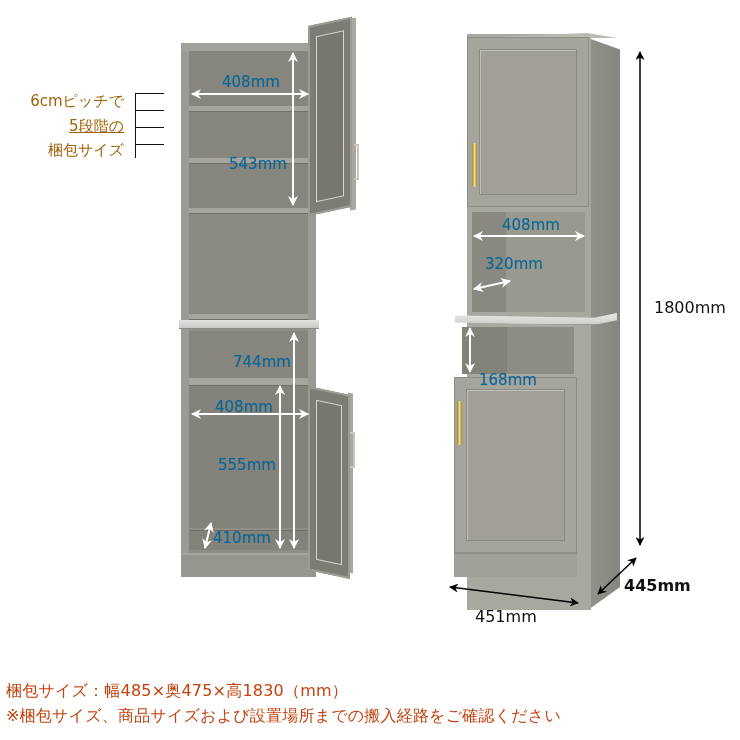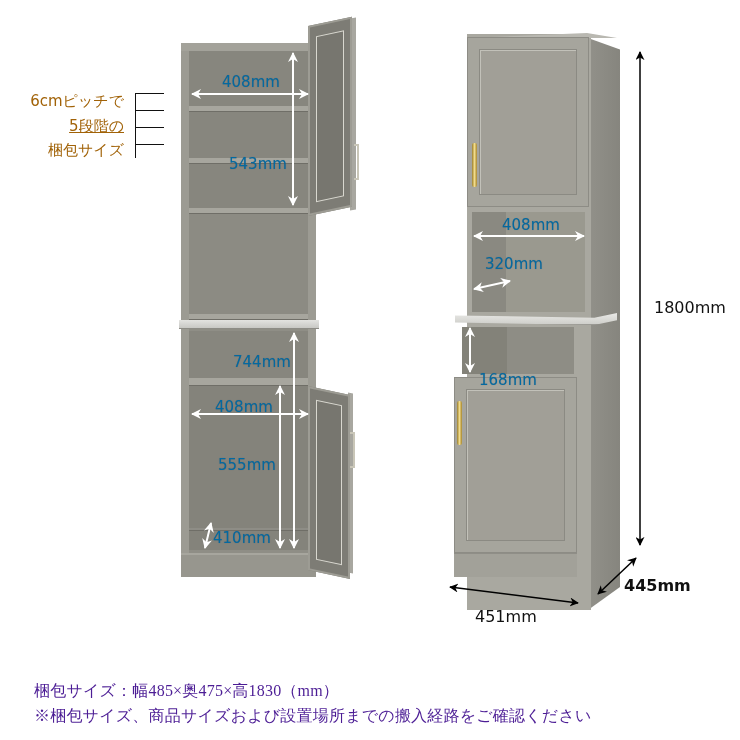--- a/index.html
+++ b/index.html
@@ -37,21 +37,21 @@
   
   .rc-side { position: absolute; background: #8a8982; }
   .rc-front { position: absolute; background: #a9a8a0; }
   .rc-door { position: absolute; background: #a6a59d; border: 1px solid #8d8c85; }
   .rc-door .panel { position: absolute; left: 11px; right: 11px; top: 11px; bottom: 11px; border: 1px solid #8b8a83; box-shadow: inset 1px 1px 0 #c2c1b9; background: #a19f97; }
   .rc-open { position: absolute; background: #898880; }
   .rc-counter { position: absolute; background: linear-gradient(#e9e9e6, #cfcfcb); border-bottom: 1px solid #9a9994; }
   .gold-handle { position: absolute; width: 5px; background: linear-gradient(90deg, #9c7f2c, #f1dc8a, #a7862e); border-radius: 2px; }
 
   
-  .footer { position: absolute; left: 34px; font-size: 16px; color: #4c1d95; white-space: nowrap; letter-spacing: 0.2px; font-family: Liberation Serif, serif; }
+  .footer { position: absolute; left: 6px; font-size: 16px; color: #c2410c; white-space: nowrap; letter-spacing: 0.2px; }
 </style>
 </head>
 <body>
 
 <div class="note" style="top:90px;">6cmピッチで</div>
 <div class="note" style="top:115px;text-decoration:underline;">5段階の</div>
 <div class="note" style="top:139px;">梱包サイズ</div>
 <div class="tick-bracket">
   <span style="top:0;"></span>
   <span style="top:17px;"></span>

